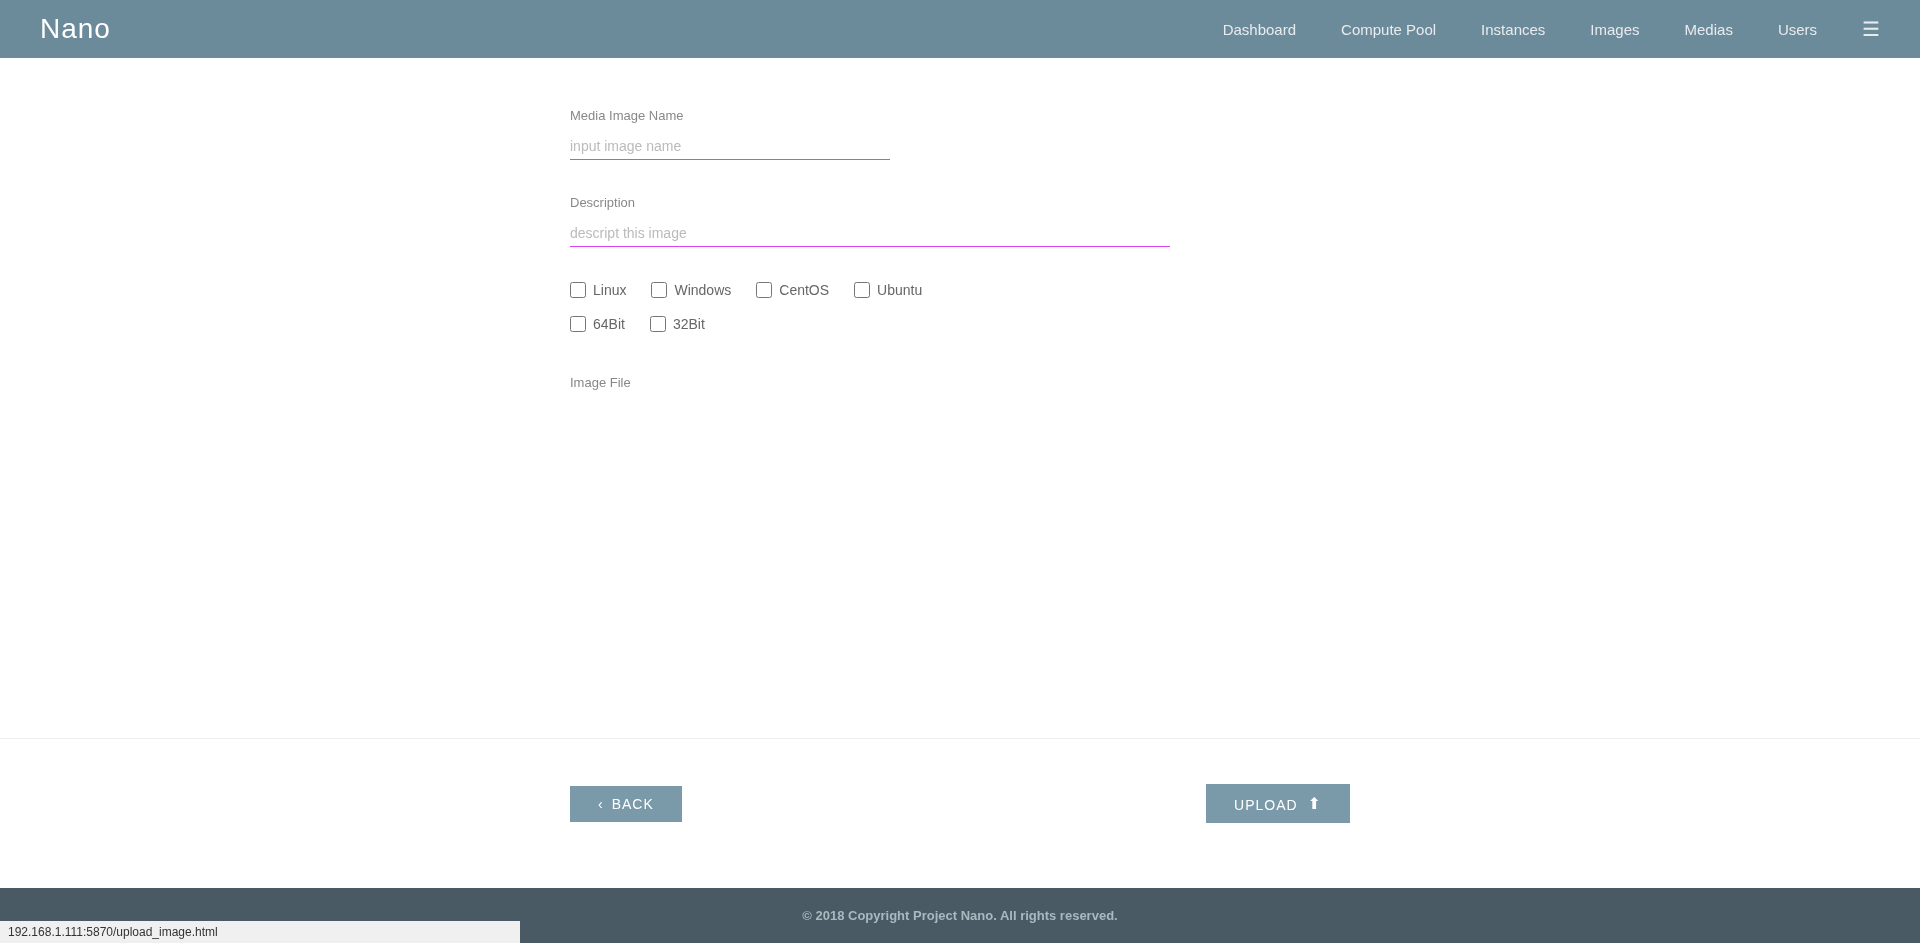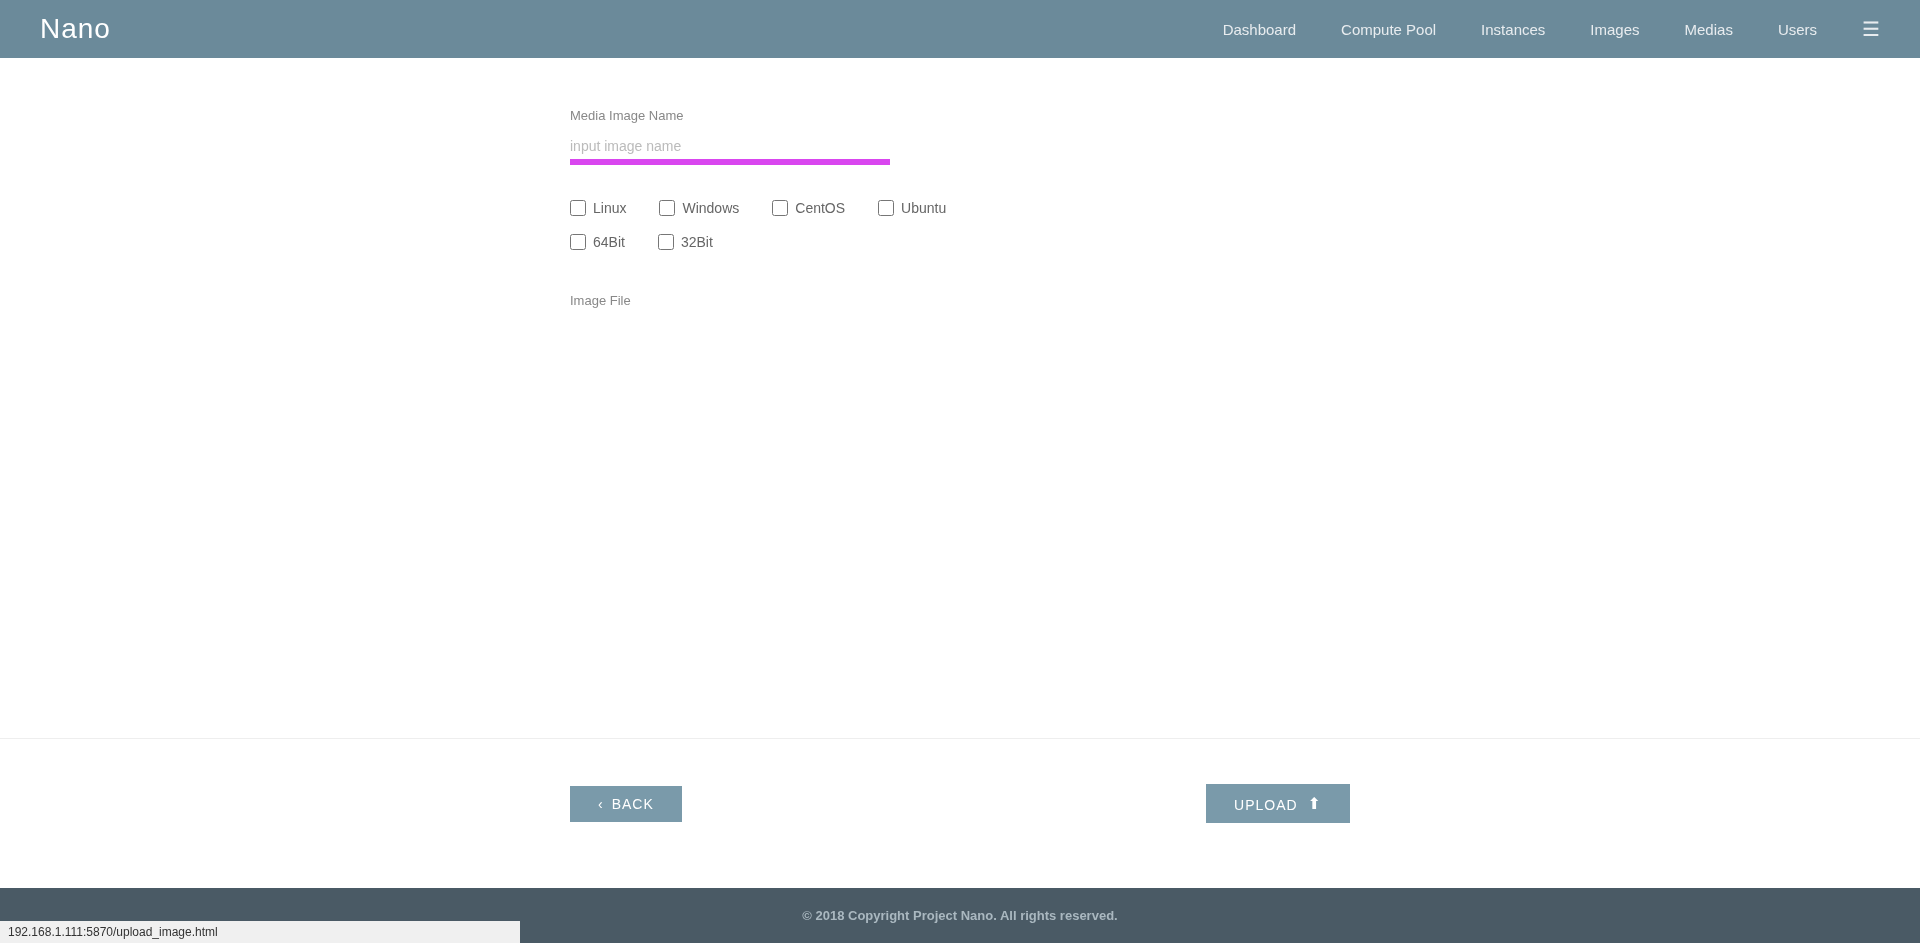--- a/index.html
+++ b/index.html
@@ -75,21 +75,21 @@
       display: block;
       font-size: 13px;
       color: #888;
       margin-bottom: 10px;
       font-weight: 400;
     }
 
     .form-input {
       width: 320px;
       border: none;
-      border-bottom: 6px solid #d946ef;
+      border-bottom: 1px solid #d946ef;
       outline: none;
       font-size: 14px;
       color: #aaa;
       padding: 5px 0;
       background: transparent;
     }
 
     .form-input-wide {
       width: 600px;
     }
@@ -123,21 +123,20 @@
 
     .tag-label {
       font-size: 14px;
       color: #666;
     }
 
     .tags-row {
       display: flex;
       width: 100%;
       margin-bottom: 8px;
-      gap: 8px;
     }
 
     
     .file-upload-row {
       display: flex;
       align-items: flex-end;
       gap: 0;
     }
 
     .file-input-wrapper {
@@ -261,20 +260,24 @@
 </header>
 
 <main class="main-content">
   <div class="form-container">
 
     <div class="form-group">
       <label class="form-label">Media Image Name</label>
       <input class="form-input" type="text" placeholder="input image name" style="">
     </div>
 
+    <div class="form-group">
+      <label class="form-label">Description</label>
+      <input class="form-input form-input-wide" type="text" placeholder="descript this image" style="">
+    </div>
 
     <div class="form-group">
       <div class="tags-container">
         <div class="tags-row">
           <label class="tag-item">
             <input type="checkbox" style="">
             <span class="tag-label">Linux</span>
           </label>
           <label class="tag-item">
             <input type="checkbox" style="">

